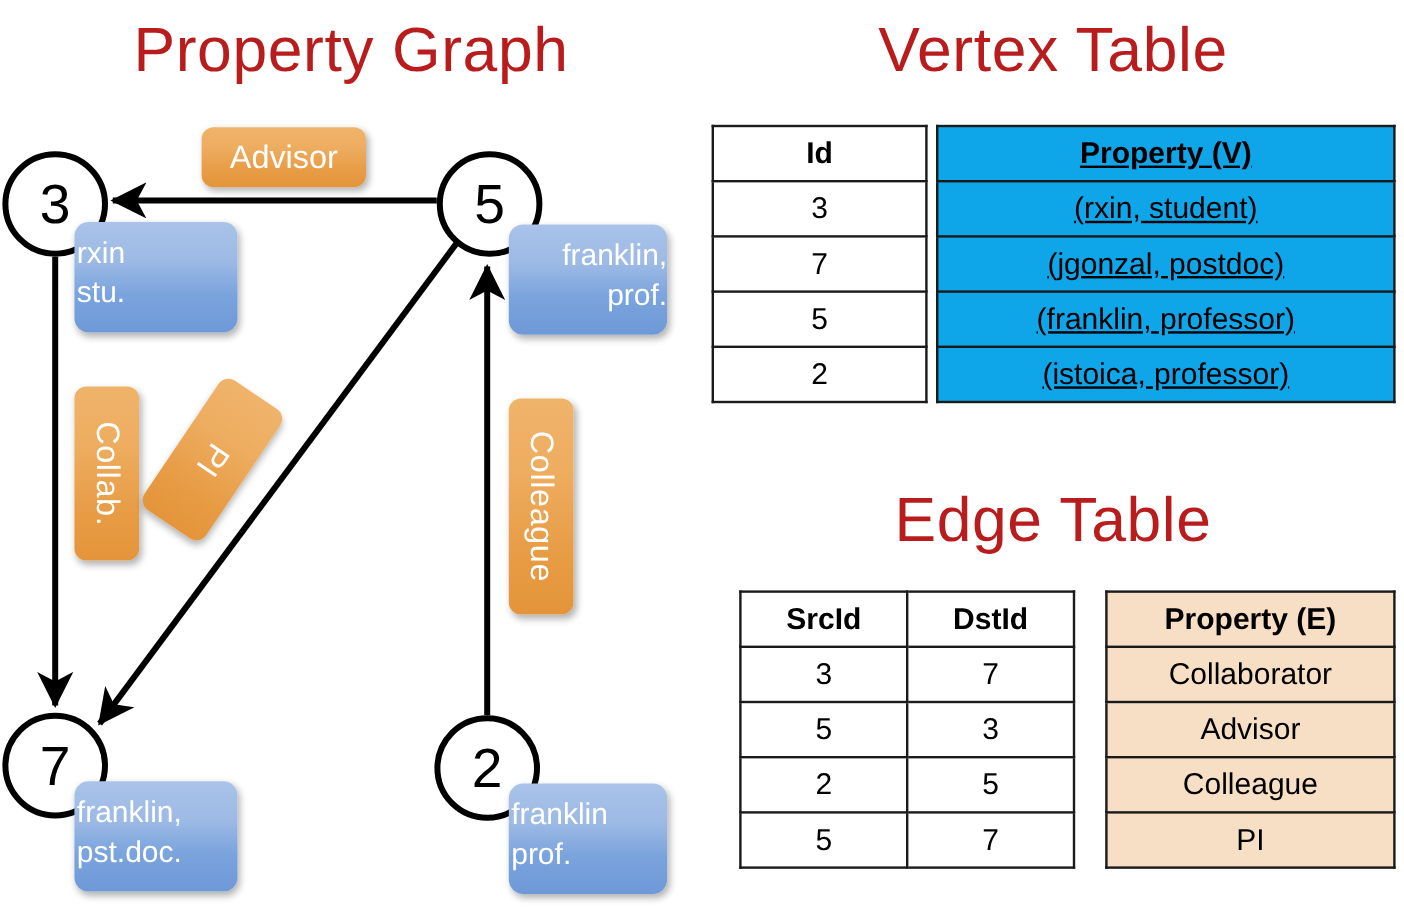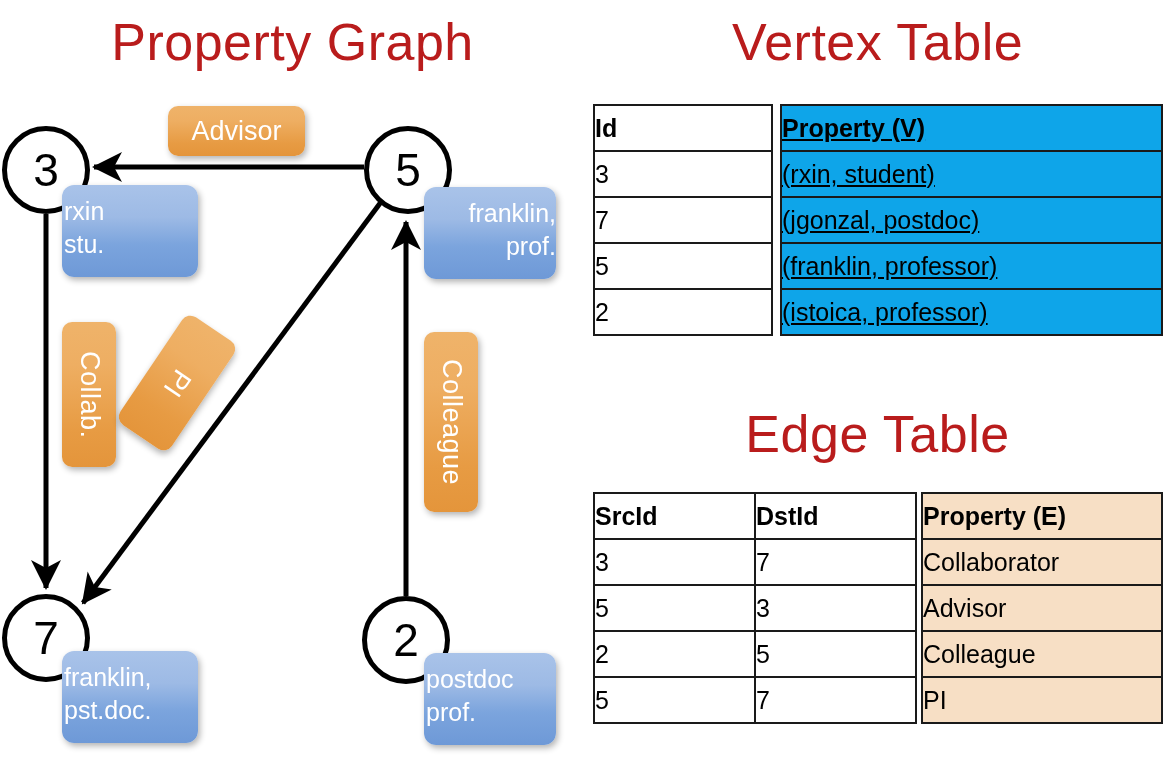--- a/index.html
+++ b/index.html
@@ -129,36 +129,36 @@
     position: absolute;
     border-collapse: collapse;
     border-spacing: 0;
     font-family: "Liberation Sans", sans-serif;
     font-weight: 300;
     font-size: 25px;
     color: #000;
   }
   .tbl td, .tbl th {
     border: 2px solid #1a1a1a;
-    text-align: left;
+    text-align: center;
     padding: 0;
     height: 44px;
     font-weight: 300;
     margin-left: 10px;
   }
   .tbl th { font-weight: bold; font-size: 25px; }
   .cell-blue   { background: #0ea5e9; text-decoration: underline; }
   .cell-orange { background: #f7dfc5; }
 
   
   #vertex-table-id    { left: 593px; top: 104px; width: 180px; }
   #vertex-table-prop  { left: 780px; top: 104px; width: 383px; }
 
   
-  #edge-table-ids     { left: 593px; top: 492px; width: 324px; }
+  #edge-table-ids     { left: 616px; top: 492px; width: 280px; }
   #edge-table-prop    { left: 921px; top: 492px; width: 242px; }
 
   #edge-table-ids td, #edge-table-ids th { width: 50%; }
 </style>
 </head>
 <body>
 
 <div class="title" id="title-property-graph">Property Graph</div>
 <div class="title" id="title-vertex-table">Vertex Table</div>
 <div class="title" id="title-edge-table">Edge Table</div>
@@ -221,21 +221,21 @@
   </div>
   <div class="prop-box" id="prop-franklin">
     <div>franklin,</div>
     <div>prof.</div>
   </div>
   <div class="prop-box" id="prop-jgonzal">
     <div>franklin,</div>
     <div>pst.doc.</div>
   </div>
   <div class="prop-box" id="prop-istoica">
-    <div>postdoc</div>
+    <div>franklin</div>
     <div>prof.</div>
   </div>
 </div>
 
 <table class="tbl" id="vertex-table-id">
   <tbody>
       <tr>
     <th>Id</th>
   </tr>
   <tr>

